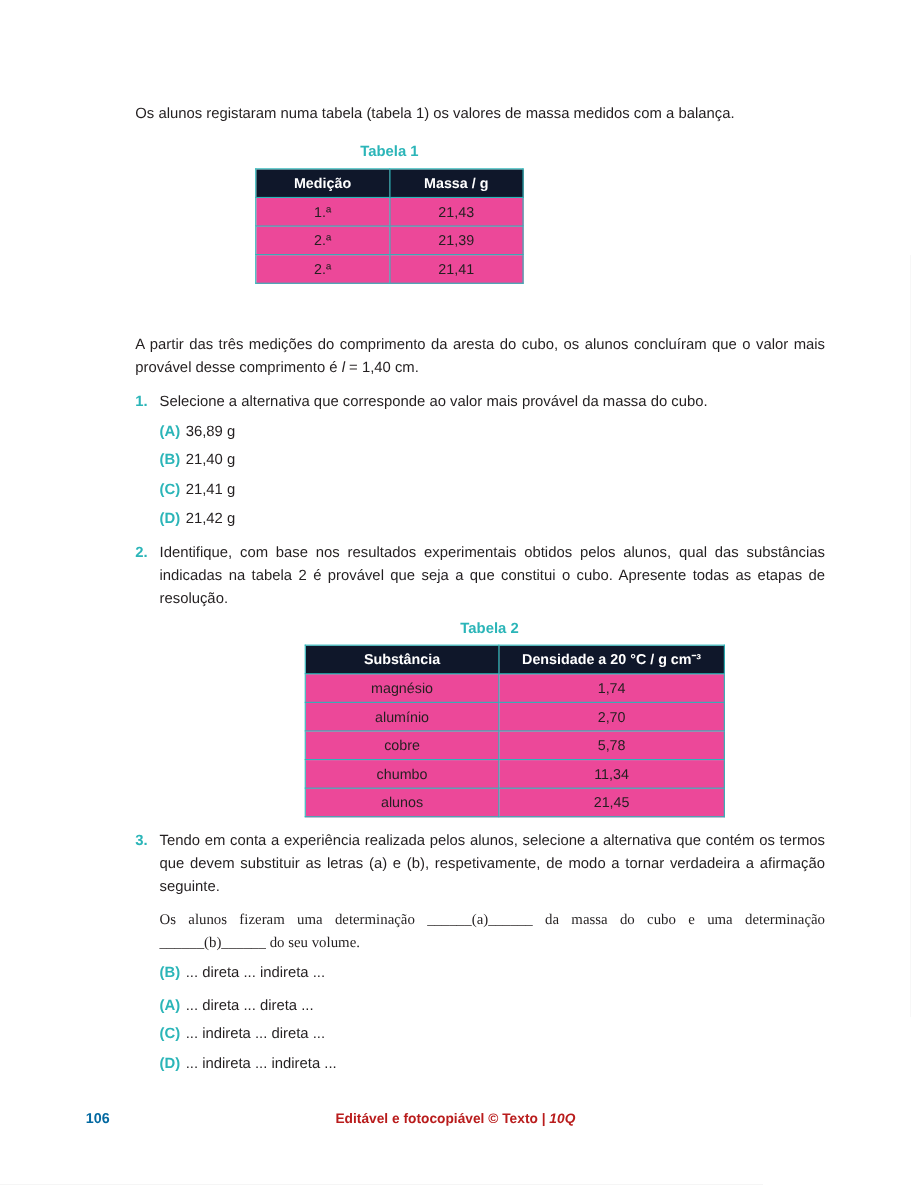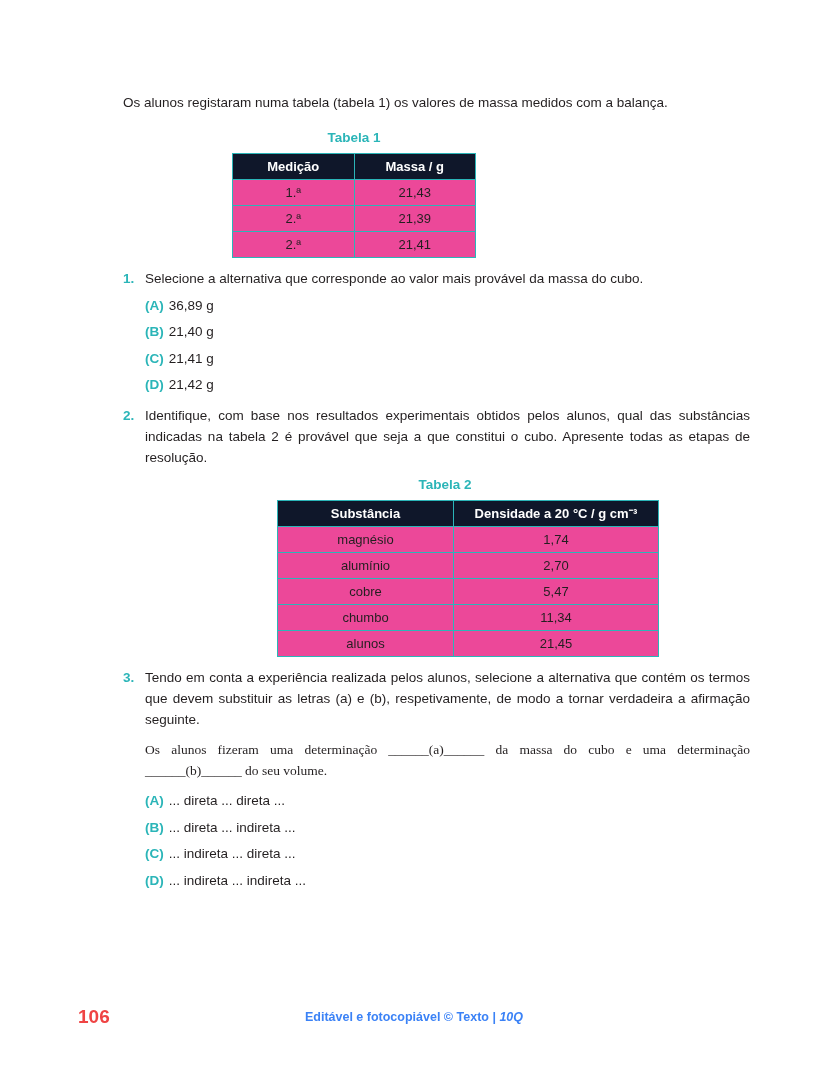--- a/index.html
+++ b/index.html
@@ -73,32 +73,32 @@
 
   .option { margin-top: 5.5px; padding-left: 22px; }
   .optletter { font-weight: bold; color: #2bb5b8; margin-right: 5px; }
   .ital { font-style: italic; }
 
   .footer-num {
     position: absolute;
     left: 78px;
     top: 1006px;
     font-weight: bold;
-    font-size: 19px;
-    color: #ef4444;
+    font-size: 13px;
+    color: #0369a1;
   }
   .footer-center {
     position: absolute;
     left: 0;
     right: 0;
     top: 1007px;
     text-align: center;
     font-weight: bold;
     font-size: 12.5px;
-    color: #3b82f6;
+    color: #b91c1c;
   }
 </style>
 </head>
 <body>
 
 <div class="page">
   <div class="content">
 
     <p class="para intro">Os alunos registaram numa tabela (tabela 1) os valores de massa medidos com a balança.</p>
 
@@ -121,20 +121,21 @@
             <td>21,39</td>
           </tr>
           <tr>
             <td>2.ª</td>
             <td>21,41</td>
           </tr>
         </tbody>
       </table>
     </div>
 
+    <p class="para gap-lg"><span>A partir das três medições do comprimento da aresta do cubo, os alunos concluíram que o valor mais provável desse comprimento é </span><span class="ital">l</span><span> = 1,40 cm.</span></p>
 
     <div class="question">
       <span class="qnum">1.</span>
       <span class="qtext">Selecione a alternativa que corresponde ao valor mais provável da massa do cubo.</span>
     </div>
     <div class="option">
       <span class="optletter">(A)</span><span>36,89 g</span>
     </div>
     <div class="option">
       <span class="optletter">(B)</span><span>21,40 g</span>
@@ -168,45 +169,45 @@
           <tr>
             <td>magnésio</td>
             <td>1,74</td>
           </tr>
           <tr>
             <td>alumínio</td>
             <td>2,70</td>
           </tr>
           <tr>
             <td>cobre</td>
-            <td>5,47</td>
+            <td>5,78</td>
           </tr>
           <tr>
             <td>chumbo</td>
             <td>11,34</td>
           </tr>
           <tr>
             <td>alunos</td>
             <td>21,45</td>
           </tr>
         </tbody>
       </table>
     </div>
 
     <div class="question gap-md">
       <span class="qnum">3.</span>
       <span class="qtext">Tendo em conta a experiência realizada pelos alunos, selecione a alternativa que contém os termos que devem substituir as letras (a) e (b), respetivamente, de modo a tornar verdadeira a afirmação seguinte.</span>
     </div>
     <p class="statement">Os alunos fizeram uma determinação ______(a)______ da massa do cubo e uma determinação ______(b)______ do seu volume.</p>
 
+    <div class="option">
+      <span class="optletter">(B)</span><span>... direta ... indireta ...</span>
+    </div>
     <div class="option" style="margin-top:9px;">
       <span class="optletter">(A)</span><span>... direta ... direta ...</span>
-    </div>
-    <div class="option">
-      <span class="optletter">(B)</span><span>... direta ... indireta ...</span>
     </div>
     <div class="option">
       <span class="optletter">(C)</span><span>... indireta ... direta ...</span>
     </div>
     <div class="option">
       <span class="optletter">(D)</span><span>... indireta ... indireta ...</span>
     </div>
 
   </div>
 

